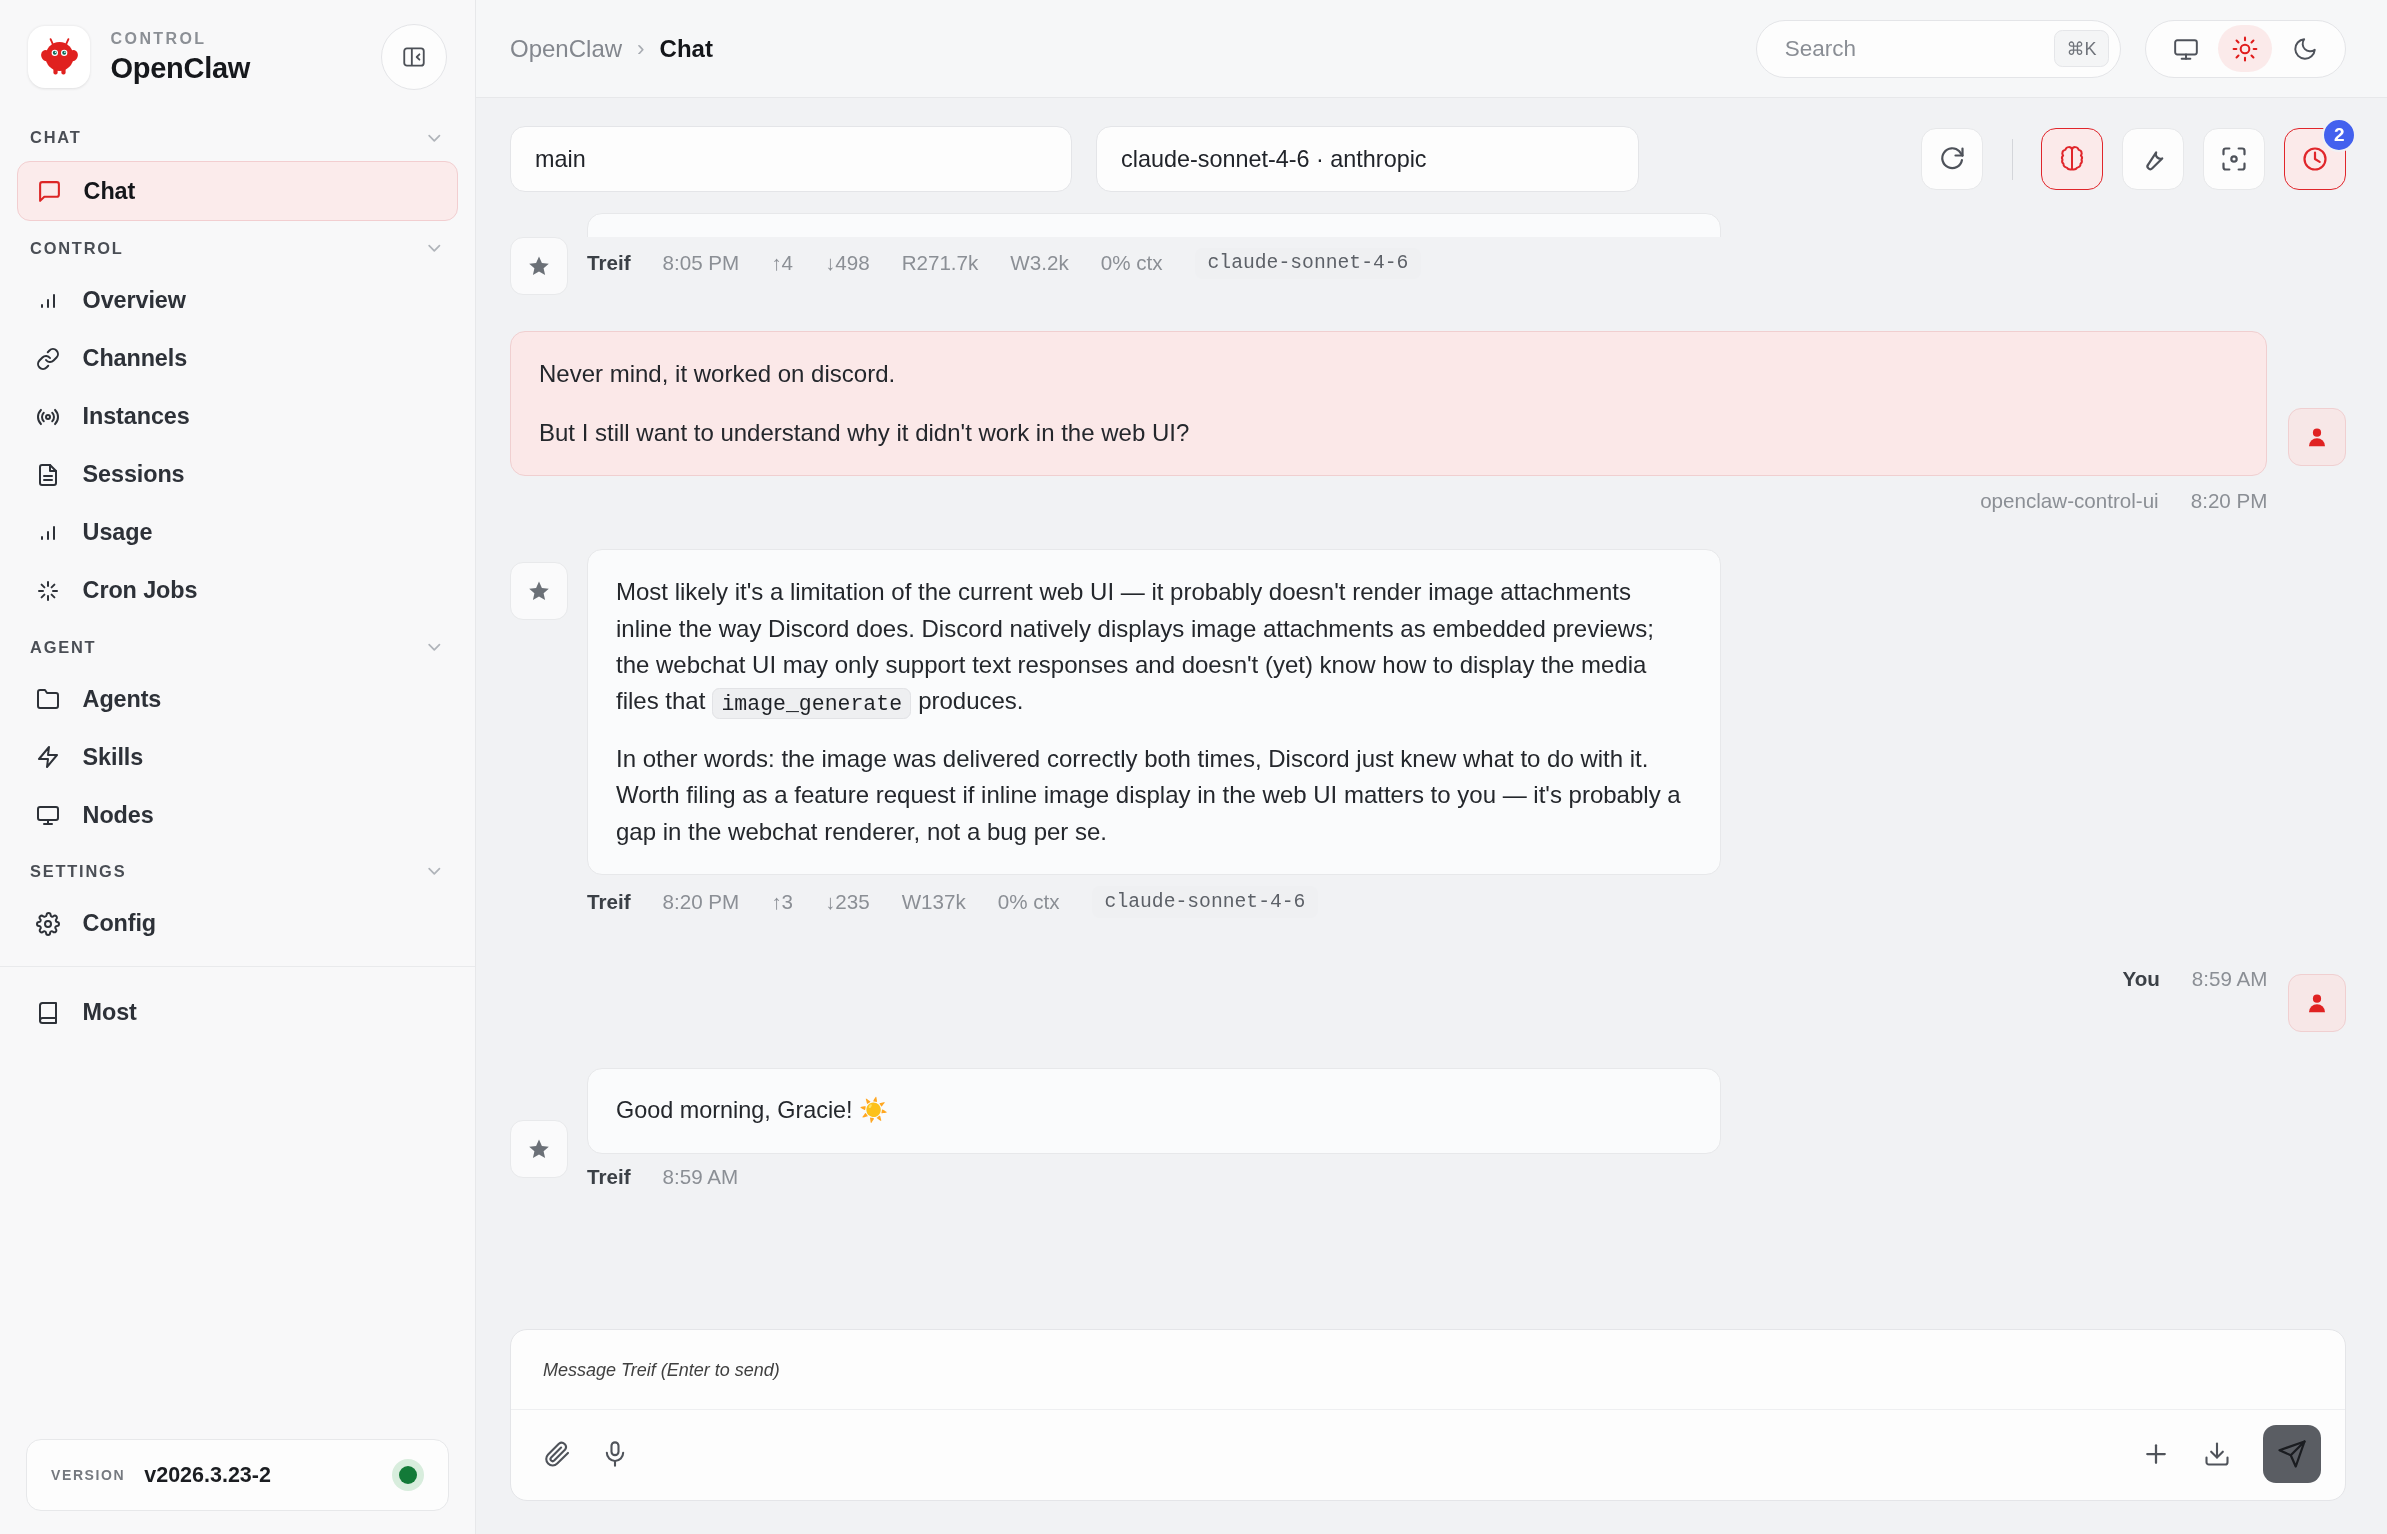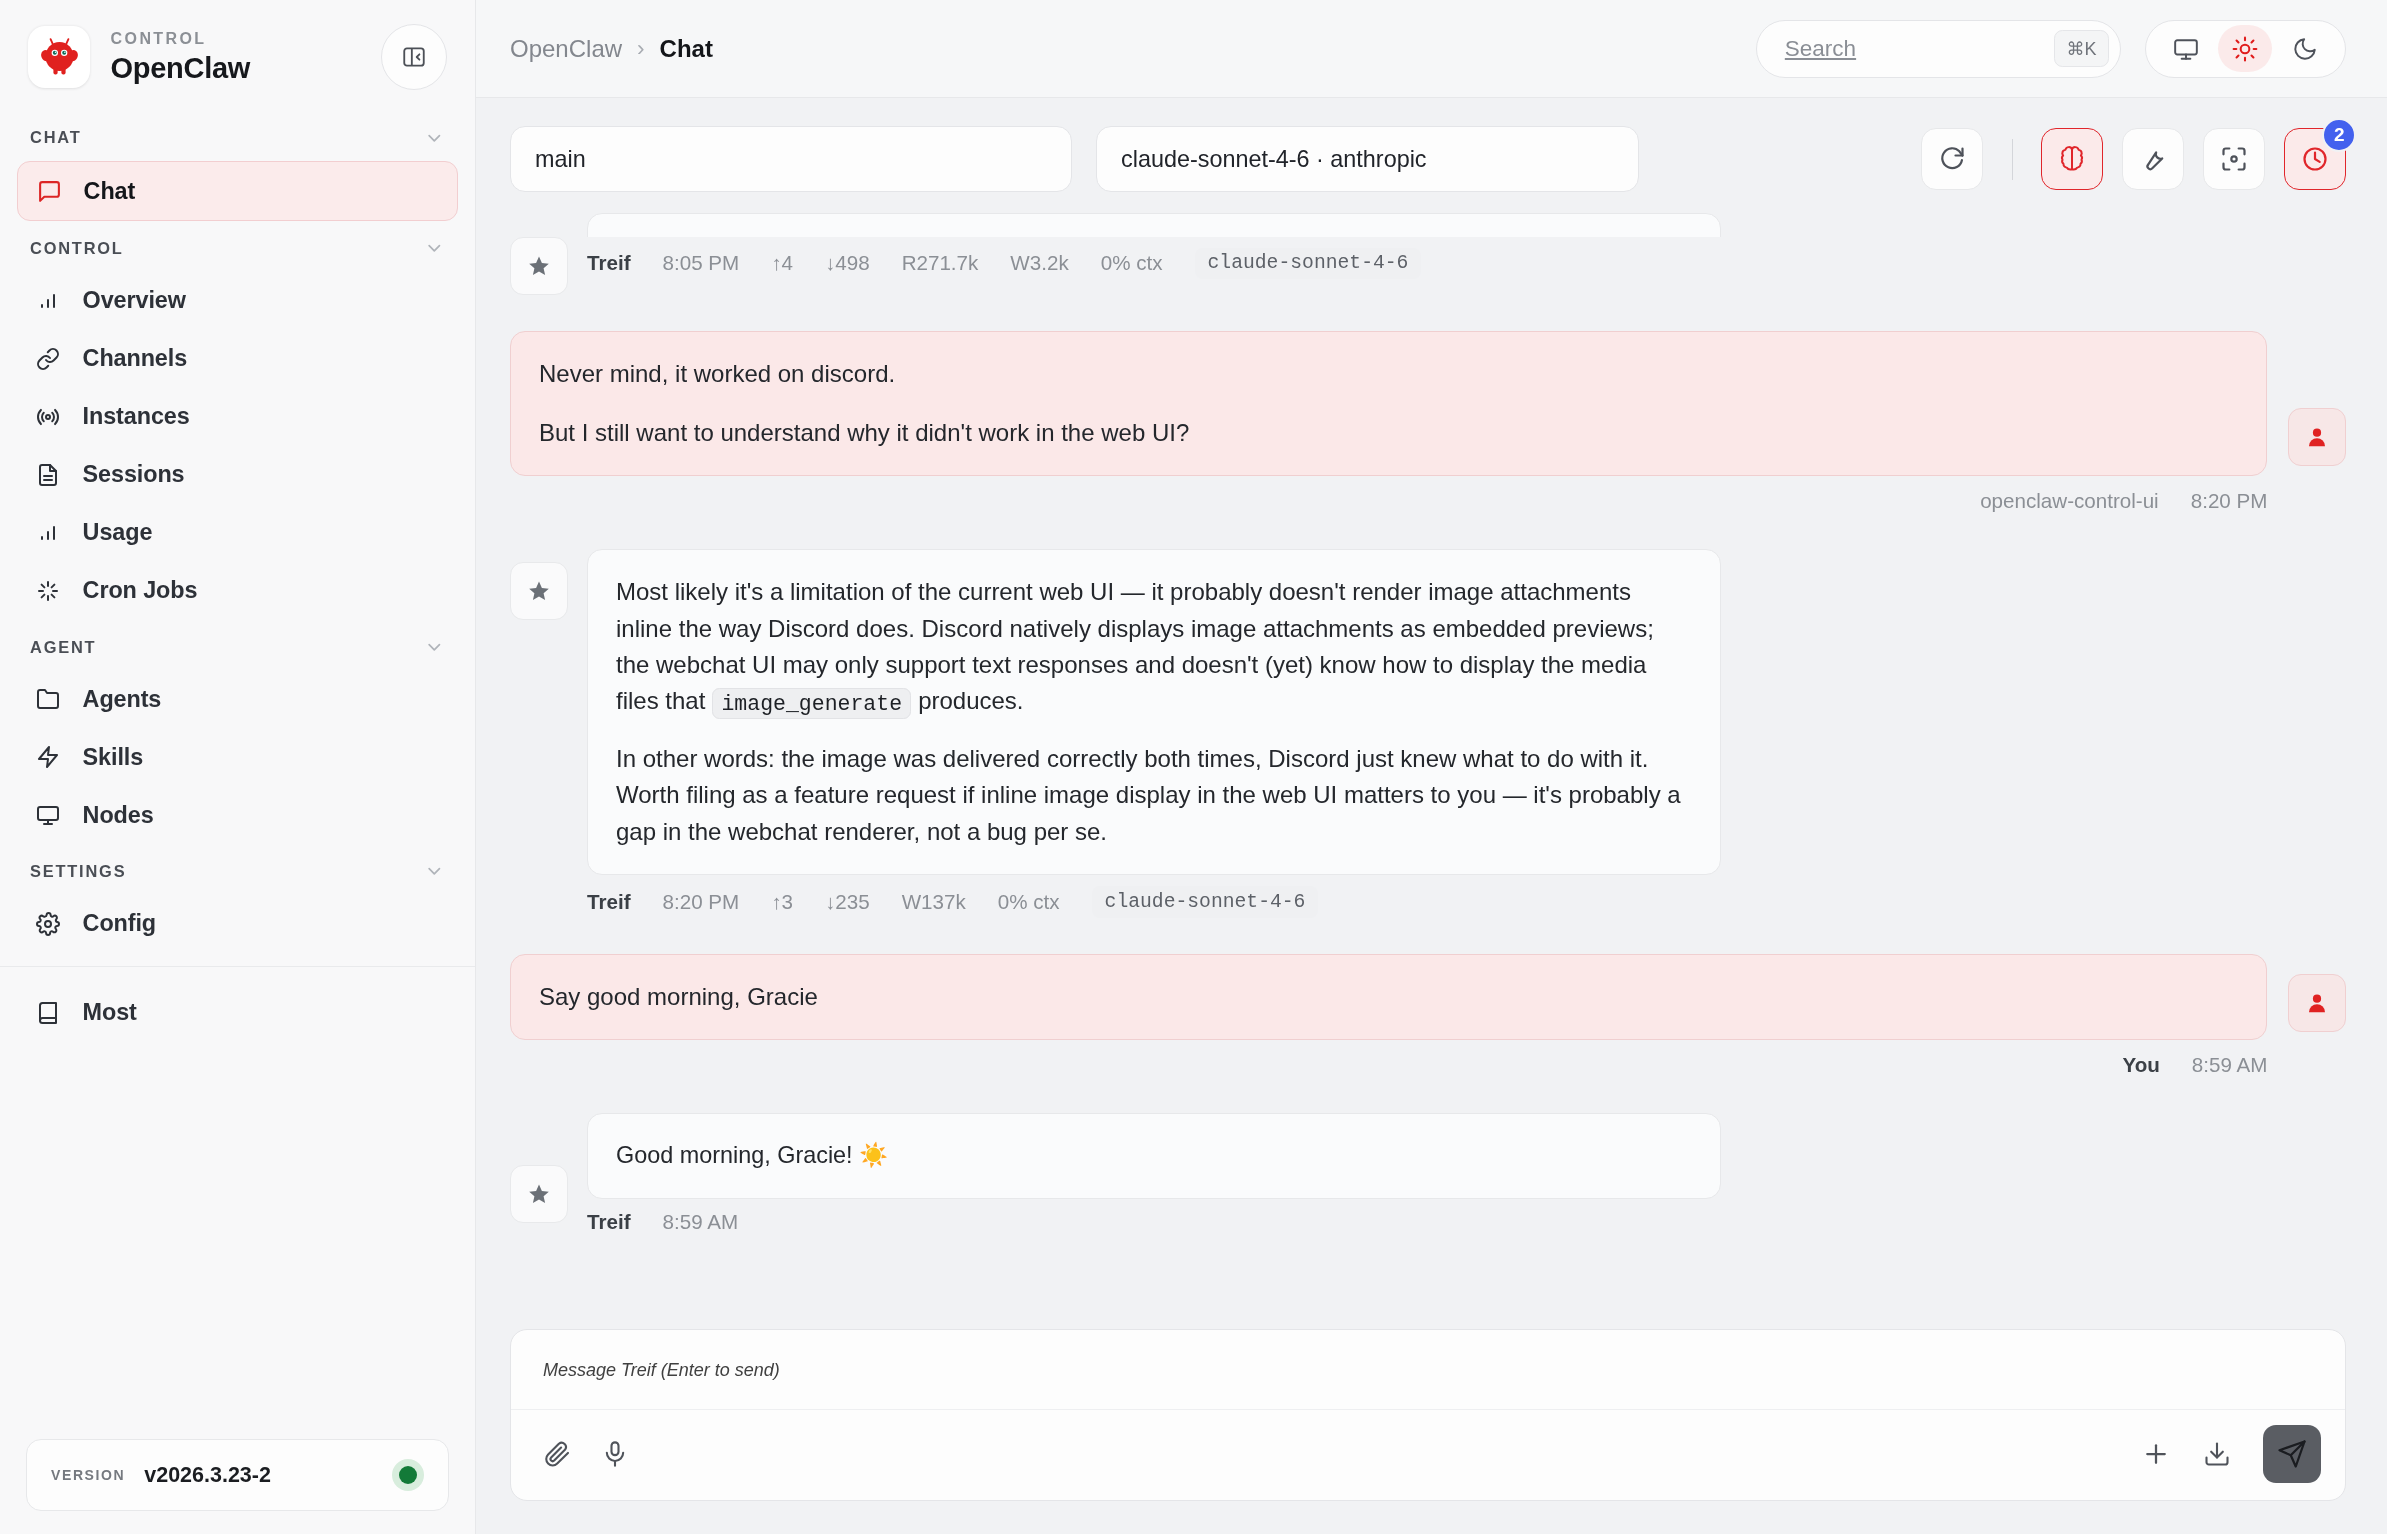--- a/index.html
+++ b/index.html
@@ -102,21 +102,21 @@
   .crumb-sep { color: #a8acb2; font-size: 22.5px; }
   .crumb-cur { color: #14161a; font-weight: 700; }
   .top-right { margin-left: auto; display: flex; align-items: center; gap: 24px; }
 
   .search-box {
     width: 365px; height: 58px; border-radius: 29px;
     background: #fdfdfd; border: 0.9px solid #e4e5e8;
     display: flex; align-items: center; padding: 0 11.2px 0 28px; gap: 9.4px;
     cursor: text;
   }
-  .search-ph { font-size: 22.5px; color: #8a8e95; flex: 1; text-decoration: underline; }
+  .search-ph { font-size: 22.5px; color: #8a8e95; flex: 1; }
   .kbd {
     font-size: 18px; color: #70747b; background: #f4f5f6;
     border: 0.9px solid #e5e6e9; border-radius: 8.4px; padding: 6.6px 11.2px;
     font-family: "Liberation Sans", sans-serif;
   }
   .theme-group {
     height: 58px; border-radius: 29px; background: #fdfdfd;
     border: 0.9px solid #e4e5e8; display: flex; align-items: center;
     padding: 0 13px; gap: 5.6px;
   }
@@ -605,23 +605,20 @@
             <span>0% ctx</span>
             <span class="model-chip">claude-sonnet-4-6</span>
           </div>
         </div>
       </div>
 
       <div class="msg-gap"></div>
 
       <div class="user-row">
         <div class="user-col">
-          <div class="user-bubble">
-            <p>Say good morning, Gracie</p>
-          </div>
           <div class="meta meta-right">
             <span class="who">You</span>
             <span>8:59 AM</span>
           </div>
         </div>
         <div class="avatar" style="margin-top:20.6px">
           <svg width="26" height="26" viewBox="0 0 24 24" fill="#e02222">
               <circle cx="12" cy="8" r="3.8"></circle>
               <path d="M4.6 20.5a7.4 7.4 0 0 1 14.8 0z"></path>
             </svg>

